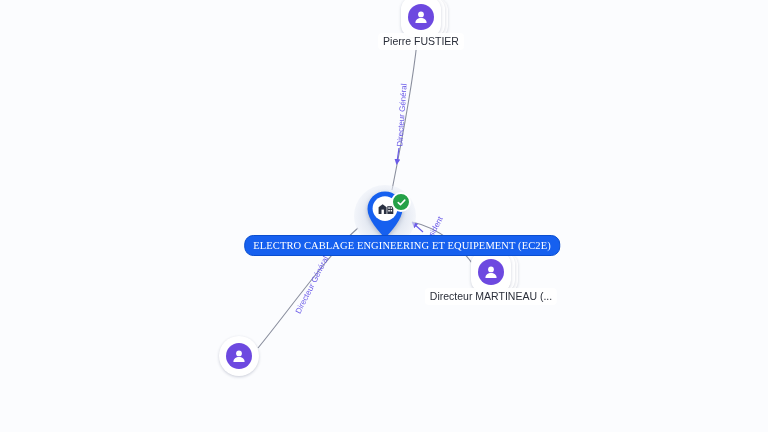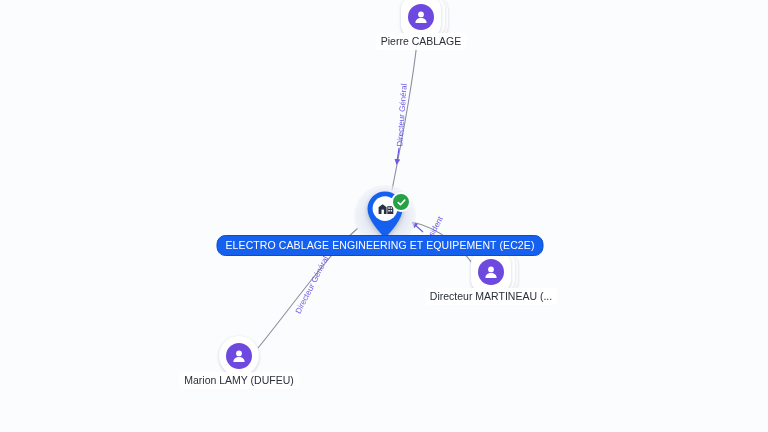--- a/index.html
+++ b/index.html
@@ -183,21 +183,21 @@
     <div class="person-card s2"></div>
     <div class="person-card s1"></div>
     <div class="person-card front"></div>
     <div class="avatar-circle">
       <svg width="16" height="16" viewBox="0 0 16 16">
         <circle cx="8" cy="5.4" r="2.9" fill="#ffffff"></circle>
         <path d="M2.4 14c0-3.1 2.5-4.9 5.6-4.9s5.6 1.8 5.6 4.9z" fill="#ffffff"></path>
       </svg>
     </div>
   </div>
-  <div class="node-label" style="left:421px; top:33px;">Pierre CABLAGE</div>
+  <div class="node-label" style="left:421px; top:33px;">Pierre FUSTIER</div>
 
   <div class="person-node" style="left:471px; top:252px;">
     <div class="person-card s2"></div>
     <div class="person-card s1"></div>
     <div class="person-card front"></div>
     <div class="avatar-circle">
       <svg width="16" height="16" viewBox="0 0 16 16">
         <circle cx="8" cy="5.4" r="2.9" fill="#ffffff"></circle>
         <path d="M2.4 14c0-3.1 2.5-4.9 5.6-4.9s5.6 1.8 5.6 4.9z" fill="#ffffff"></path>
       </svg>
@@ -207,21 +207,20 @@
 
   <div class="person-node" style="left:219px; top:336px;">
     <div class="person-card front" style="border-radius:50%;"></div>
     <div class="avatar-circle">
       <svg width="16" height="16" viewBox="0 0 16 16">
         <circle cx="8" cy="5.4" r="2.9" fill="#ffffff"></circle>
         <path d="M2.4 14c0-3.1 2.5-4.9 5.6-4.9s5.6 1.8 5.6 4.9z" fill="#ffffff"></path>
       </svg>
     </div>
   </div>
-  <div class="node-label" style="left:239px; top:372px;">Marion LAMY (DUFEU)</div>
 
   <div id="company-node" style="left:354px; top:185px;">
     <div class="company-halo"></div>
     <div class="pin-wrap">
       <svg width="38" height="50" viewBox="0 0 38 50">
         <path d="M19 1.5 C9.3 1.5 1.5 9.3 1.5 19 C1.5 29.5 13 41 19 48.5 C25 41 36.5 29.5 36.5 19 C36.5 9.3 28.7 1.5 19 1.5 Z" fill="#1660ef"></path>
         <circle cx="19" cy="18.6" r="12.4" fill="#ffffff"></circle>
       </svg>
     </div>
     <div style="position:absolute; left:24px; top:16px; width:16px; height:14px;">
@@ -235,15 +234,15 @@
         <rect x="3.5" y="8.6" width="2.4" height="4.4" fill="#ffffff"></rect>
       </svg>
     </div>
     <div class="company-check">
       <svg width="9" height="9" viewBox="0 0 10 10">
         <path d="M1.4 5.2 L3.8 7.5 L8.6 2.4" fill="none" stroke="#ffffff" stroke-width="1.8" stroke-linecap="round" stroke-linejoin="round"></path>
       </svg>
     </div>
   </div>
 
-  <div id="company-label" style="left:380px; top:235px;">ELECTRO CABLAGE ENGINEERING ET EQUIPEMENT (EC2E)</div>
+  <div id="company-label" style="left:402px; top:235px;font-family:Liberation Serif, serif;">ELECTRO CABLAGE ENGINEERING ET EQUIPEMENT (EC2E)</div>
 
 </div>
 
 </body></html>

